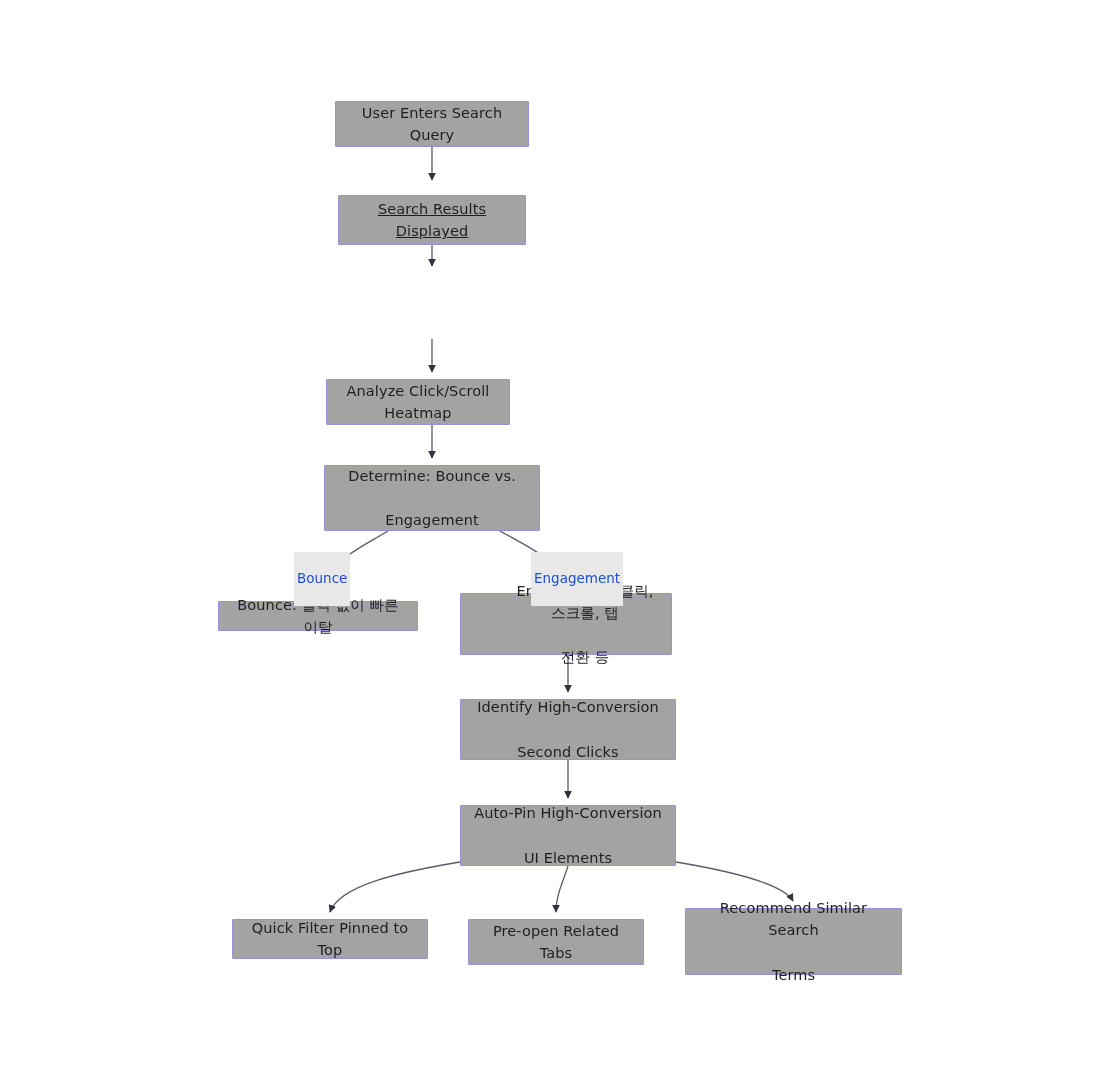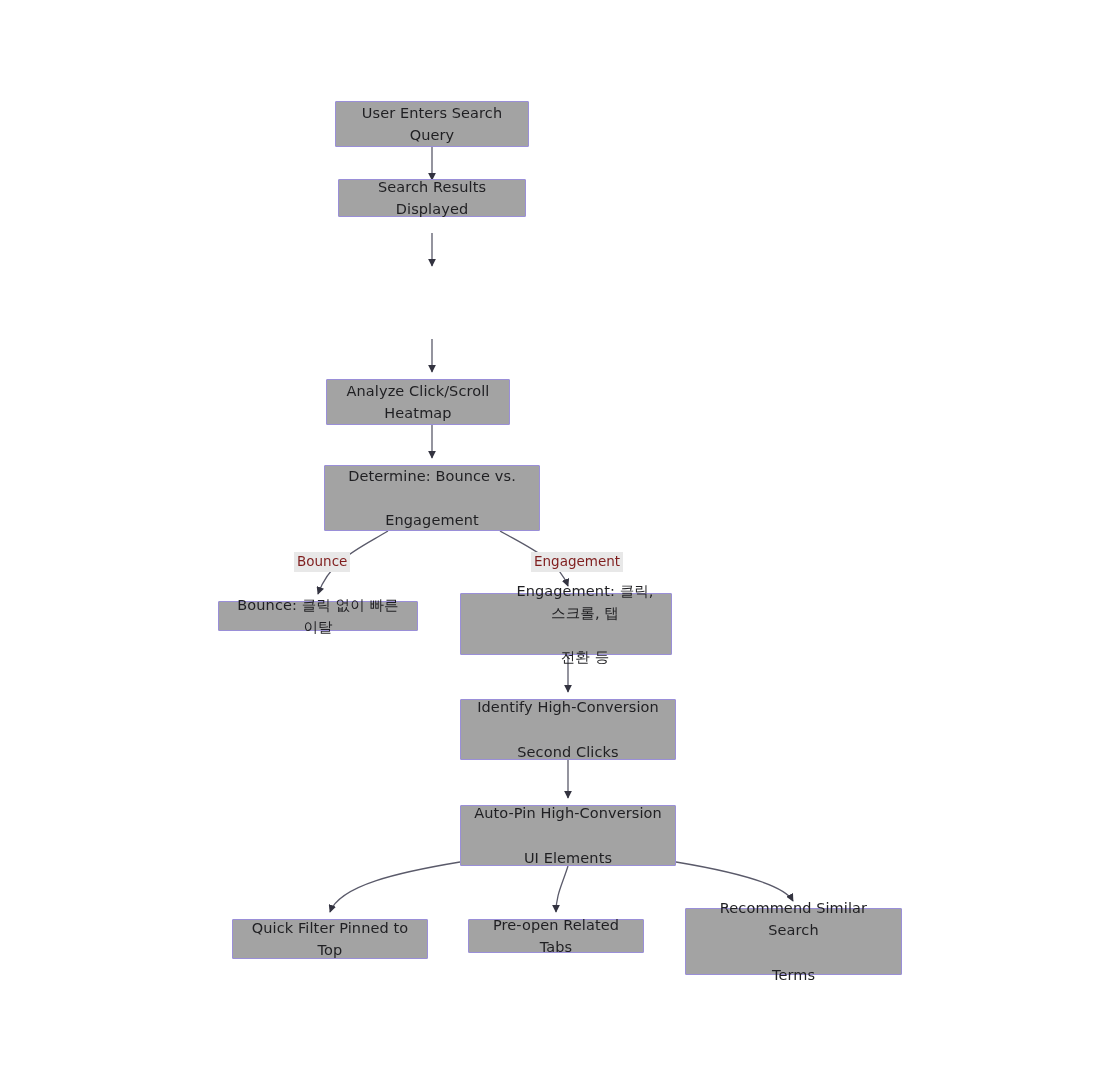--- a/index.html
+++ b/index.html
@@ -45,24 +45,24 @@
     padding: 4px 10px;
     letter-spacing: 0.1px;
   }
   .node span {
     display: block;
     width: 100%;
   }
   .edge-label {
     position: absolute;
     background: #e8e8e8;
-    color: #7f1d1d;
+    color: #1d4ed8;
     font-size: 13.5px;
     line-height: 1.3;
-    padding: 1px 3px;
+    padding: 18px 3px;
     white-space: nowrap;
   }
 </style>
 </head>
 <body>
 
 <div id="canvas">
 
   <svg id="edge-layer" viewBox="0 0 1094 1070" xmlns="http://www.w3.org/2000/svg">
     <defs>
@@ -82,21 +82,21 @@
       <path d="M 460,862 C 400,872 340,885 330,912"></path>
       <path d="M 568,866 C 562,885 556,895 556,912"></path>
       <path d="M 676,862 C 736,872 784,885 793,901"></path>
     </g>
   </svg>
 
   <div class="node" style="left:335px; top:101px; width:194px; height:46px;">
     <span>User Enters Search Query</span>
   </div>
 
-  <div class="node" style="left:338px; top:179px; width:188px; height:38px;">
+  <div class="node" style="left:338px; top:195px; width:188px; height:50px;text-decoration:underline;">
     <span>Search Results Displayed</span>
   </div>
 
 
   <div class="node" style="left:326px; top:379px; width:184px; height:46px;">
     <span>Analyze Click/Scroll Heatmap</span>
   </div>
 
   <div class="node" style="left:324px; top:465px; width:216px; height:66px;">
     <span><span>Determine: Bounce vs.</span><br><span>Engagement</span></span>
@@ -115,21 +115,21 @@
   </div>
 
   <div class="node" style="left:460px; top:805px; width:216px; height:61px;">
     <span><span>Auto-Pin High-Conversion</span><br><span>UI Elements</span></span>
   </div>
 
   <div class="node" style="left:232px; top:919px; width:196px; height:40px;">
     <span>Quick Filter Pinned to Top</span>
   </div>
 
-  <div class="node" style="left:468px; top:919px; width:176px; height:34px;text-align:center;">
+  <div class="node" style="left:468px; top:919px; width:176px; height:46px;text-align:center;">
     <span>Pre-open Related Tabs</span>
   </div>
 
   <div class="node" style="left:685px; top:908px; width:217px; height:67px;">
     <span><span>Recommend Similar Search</span><br><span>Terms</span></span>
   </div>
 
   <div class="edge-label" style="left:294px; top:552px;">Bounce</div>
 
   <div class="edge-label" style="left:531px; top:552px;">Engagement</div>

